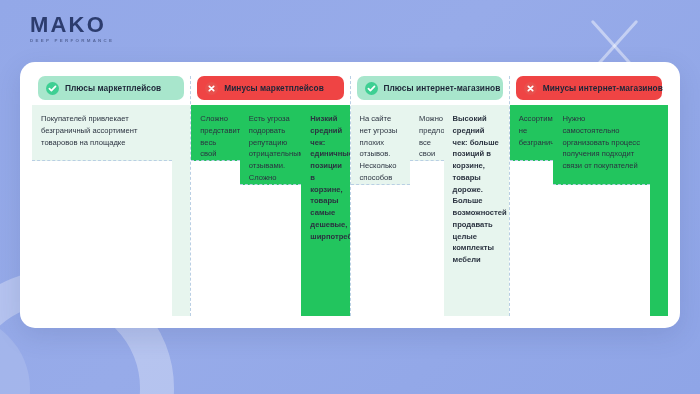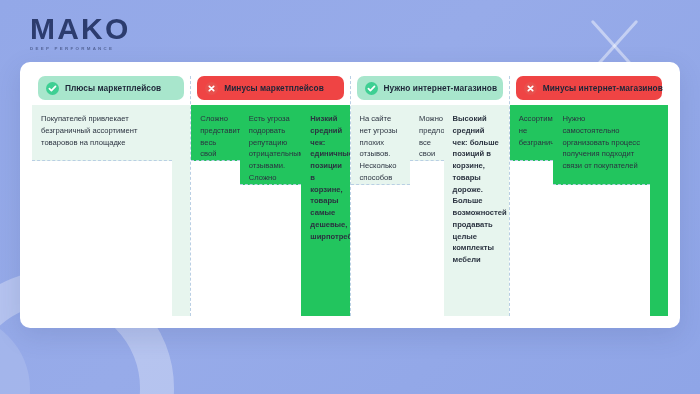--- a/index.html
+++ b/index.html
@@ -66,21 +66,21 @@
 
   
   #logo {
     position: absolute;
     left: 30px;
     top: 14px;
     z-index: 5;
     user-select: none;
   }
   #logo-word {
-    font-size: 30px;
+    font-size: 22px;
     font-weight: 700;
     letter-spacing: 2.2px;
     color: #2c3c6e;
     line-height: 1;
   }
   #logo-tag {
     margin-top: 3px;
     font-size: 4.4px;
     font-weight: 700;
     letter-spacing: 2.3px;
@@ -89,21 +89,21 @@
   }
 
   
   #card {
     position: absolute;
     left: 20px;
     top: 62px;
     width: 660px;
     height: 266px;
     background: #ffffff;
-    border-radius: 10px;
+    border-radius: 15px;
     box-shadow: 0 8px 26px rgba(40,55,110,0.13);
     padding: 14px 12px 12px 12px;
     z-index: 6;
   }
 
   #table {
     width: 100%;
     height: 100%;
     display: flex;
     gap: 0;
@@ -235,21 +235,21 @@
           </div>
         </div>
       </div>
       <div class="col pos">
         <div class="col-head">
           <span class="head-icon">
             <svg width="13" height="13" viewBox="0 0 13 13">
               <path d="M3.4 6.7 L5.4 8.7 L9.5 4.4" fill="none" stroke="#ffffff" stroke-width="1.7" stroke-linecap="round" stroke-linejoin="round"></path>
             </svg>
           </span>
-          <span class="col-head-label">Нужно интернет-магазинов</span>
+          <span class="col-head-label">Плюсы интернет-магазинов</span>
         </div>
         <div class="col-body">
           <div class="cell r1">
             <p>На сайте нет угрозы плохих отзывов. Несколько способов консультирования покупателей: виджеты, заявки, звонки, FAQ</p>
           </div>
           <div class="cell r0">
             <p>Можно предложить все свои товары и услуги</p>
           </div>
           <div class="cell r2">
             <p>Высокий средний чек: больше позиций в корзине, товары дороже. Больше возможностей продавать целые комплекты мебели</p>

